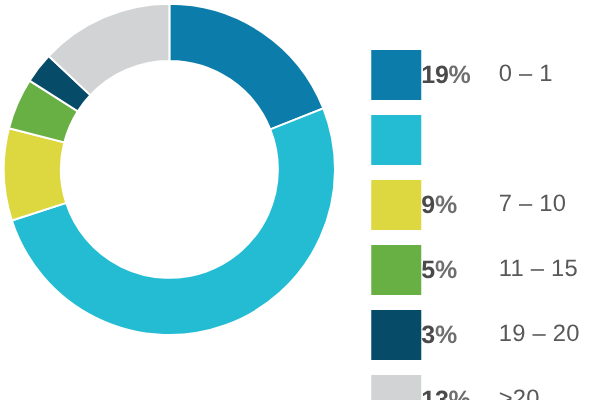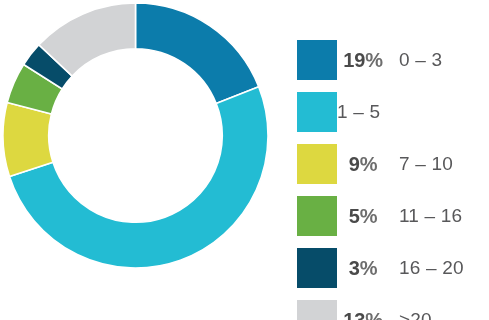--- a/index.html
+++ b/index.html
@@ -55,21 +55,21 @@
   .legend-row:last-child { margin-bottom: 0; }
 
   .legend-swatch {
     width: 40px;
     height: 40px;
     flex: 0 0 40px;
   }
   .legend-pct {
     width: 62px;
     flex: 0 0 62px;
-    text-align: center;
+    text-align: left;
     padding-right: 10px;
     box-sizing: border-box;
     font-size: 20px;
     font-weight: bold;
     color: #4a4a4a;
     letter-spacing: -0.2px;
     white-space: nowrap;
   }
   .legend-pct .sym {
     font-weight: bold;
@@ -98,40 +98,39 @@
           <path d="M 21.626549870982984 62.50294966528297 A 132.5 132.5 0 0 1 36.91165686666294 42.79750846444878 L 70.23463524766422 74.08986804421394 A 86.78750000000001 86.78750000000001 0 0 0 60.22289016549385 86.99693203076035 Z" fill="#064c69" class="donut-slice"></path>
           <path d="M 36.91165686666294 42.79750846444878 A 132.5 132.5 0 0 1 133.49999999999997 1 L 133.49999999999997 46.71249999999999 A 86.78750000000001 86.78750000000001 0 0 0 70.23463524766422 74.08986804421394 Z" fill="#d2d3d5" class="donut-slice"></path>
         </g>
     </svg>
   </div>
 
   <div id="legend">
       <div class="legend-row">
         <span class="legend-swatch" style="background: rgb(12, 124, 171);"></span>
         <span class="legend-pct"><span>19</span><span class="sym">%</span></span>
-        <span class="legend-label">0 – 3</span>
+        <span class="legend-label">0 – 1</span>
       </div>
       <div class="legend-row">
         <span class="legend-swatch" style="background: rgb(35, 188, 211);"></span>
-        <span class="legend-label">1 – 5</span>
       </div>
       <div class="legend-row">
         <span class="legend-swatch" style="background: rgb(221, 216, 64);"></span>
         <span class="legend-pct"><span>9</span><span class="sym">%</span></span>
         <span class="legend-label">7 – 10</span>
       </div>
       <div class="legend-row">
         <span class="legend-swatch" style="background: rgb(105, 176, 68);"></span>
         <span class="legend-pct"><span>5</span><span class="sym">%</span></span>
-        <span class="legend-label">11 – 16</span>
+        <span class="legend-label">11 – 15</span>
       </div>
       <div class="legend-row">
         <span class="legend-swatch" style="background: rgb(6, 76, 105);"></span>
         <span class="legend-pct"><span>3</span><span class="sym">%</span></span>
-        <span class="legend-label">16 – 20</span>
+        <span class="legend-label">19 – 20</span>
       </div>
       <div class="legend-row">
         <span class="legend-swatch" style="background: rgb(210, 211, 213);"></span>
         <span class="legend-pct"><span>13</span><span class="sym">%</span></span>
         <span class="legend-label">&gt;20</span>
       </div>
     </div>
 
 </div>
 

